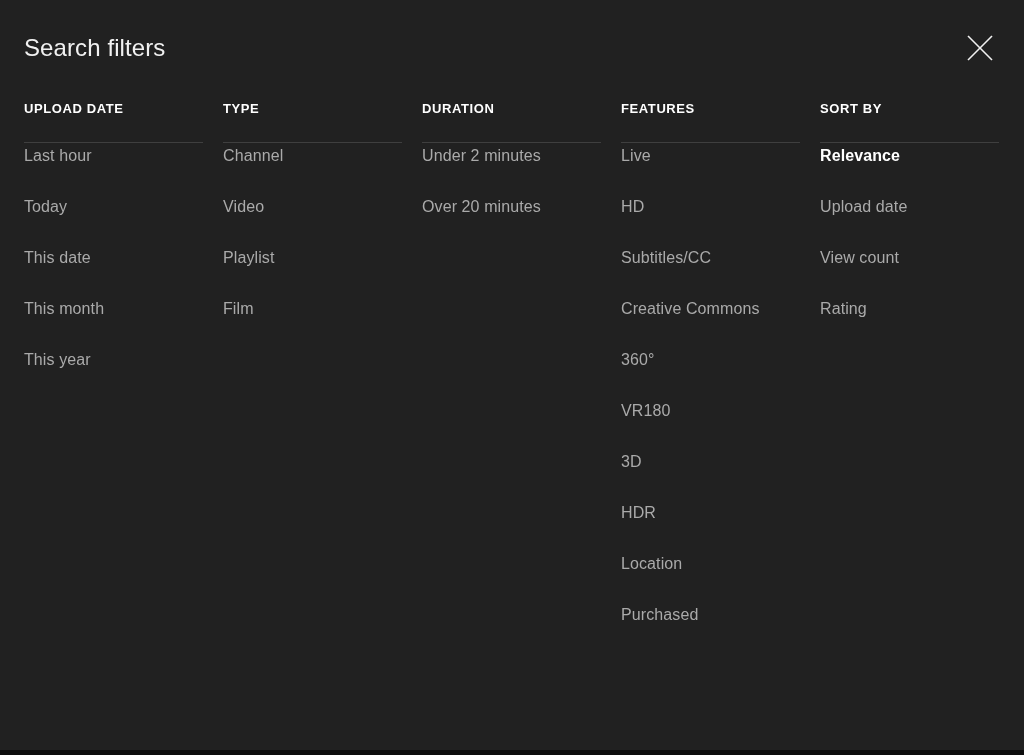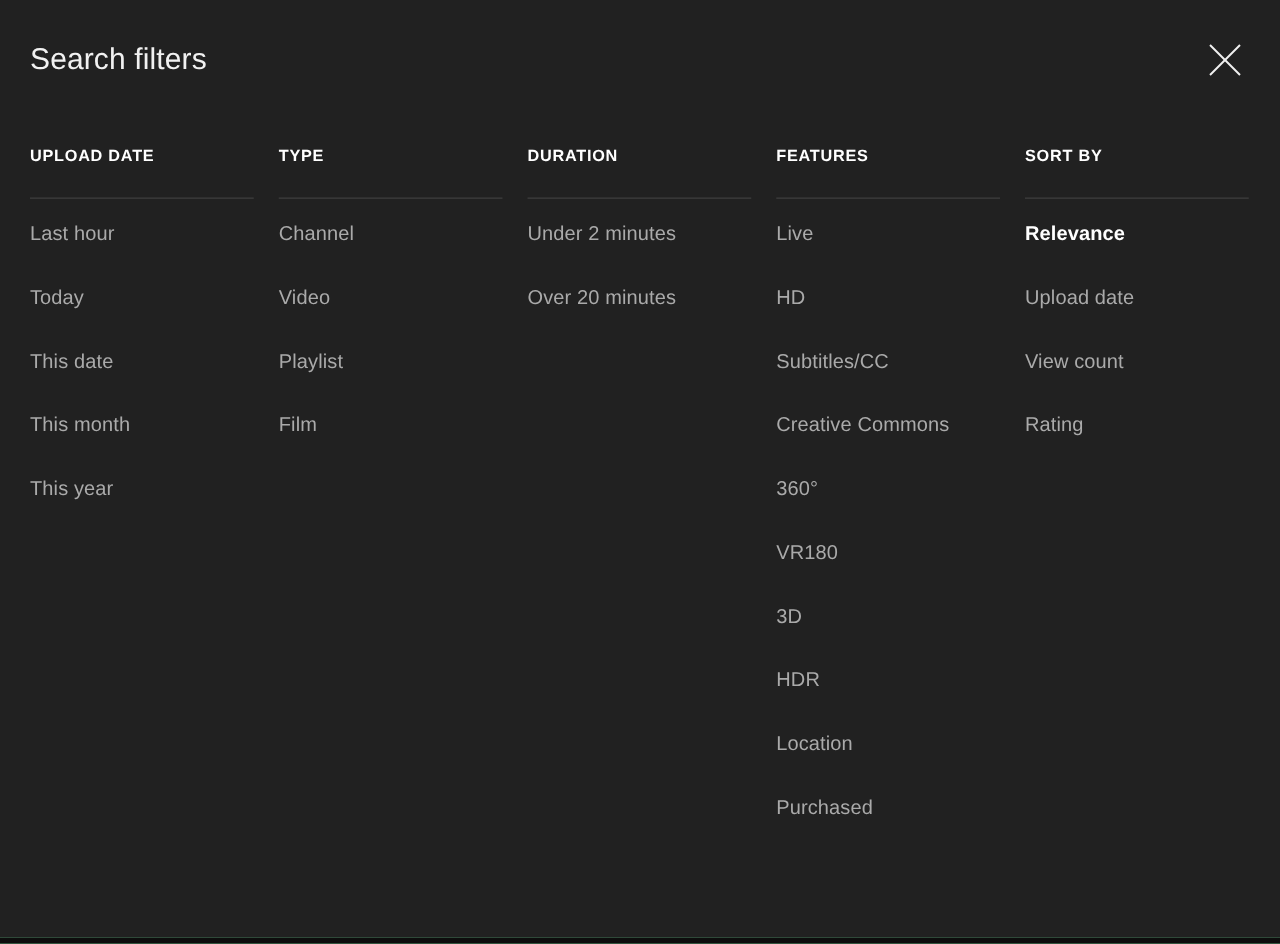--- a/index.html
+++ b/index.html
@@ -8,21 +8,21 @@
     background: #0d0d0d;
   }
   body {
     font-family: "Liberation Sans", sans-serif;
     -webkit-font-smoothing: antialiased;
   }
   #screen {
     position: relative;
     width: 1024px;
     height: 755px;
-    background: #86efac;
+    background: #fef9c3;
     overflow: hidden;
   }
   #panel {
     position: absolute;
     left: 0;
     top: 0;
     width: 1024px;
     height: 750px;
     background: #212121;
   }
@@ -60,21 +60,21 @@
     border: 0;
     background: transparent;
     padding: 0;
   }
   .close-button svg { display: block; }
 
   
   .columns {
     position: absolute;
     left: 24px;
-    top: 116px;
+    top: 100px;
     width: 976px;
     display: flex;
     flex-direction: row;
   }
   .column {
     width: 199px;
     flex: 0 0 199px;
   }
   .column-header {
     font-size: 13px;
@@ -85,21 +85,21 @@
     text-transform: uppercase;
     white-space: nowrap;
   }
   .column-rule {
     width: 179px;
     height: 1px;
     background: #3f3f3f;
     margin-top: 24px;
   }
   .column-items {
-    margin-top: 18px;
+    margin-top: 2px;
   }
   .filter-item {
     display: block;
     font-size: 16px;
     line-height: 22px;
     font-weight: 400;
     color: #aaaaaa;
     height: 51px;
     white-space: nowrap;
     cursor: pointer;

